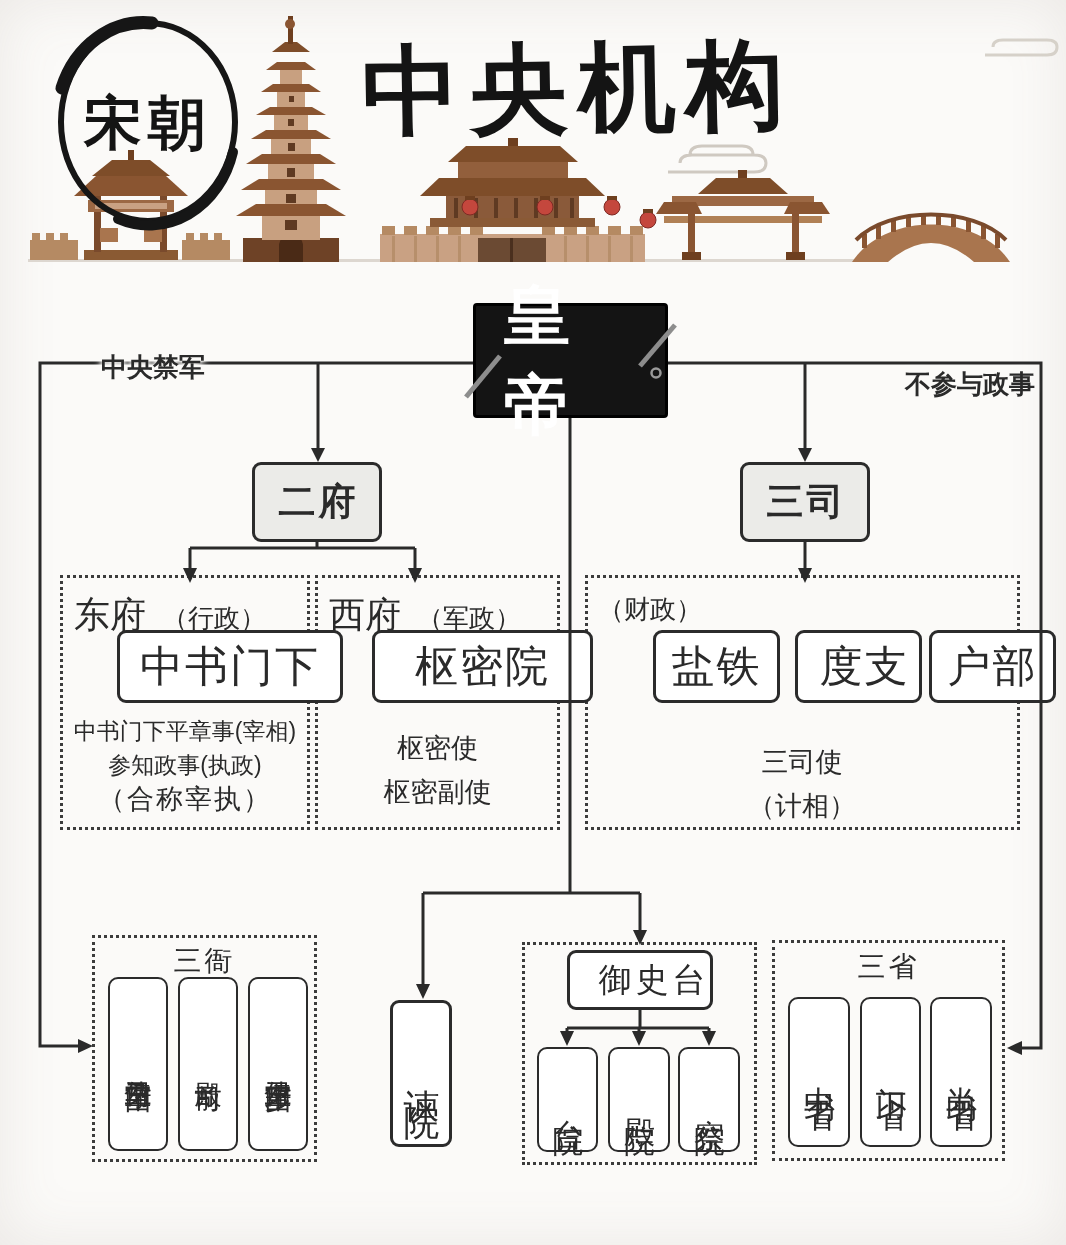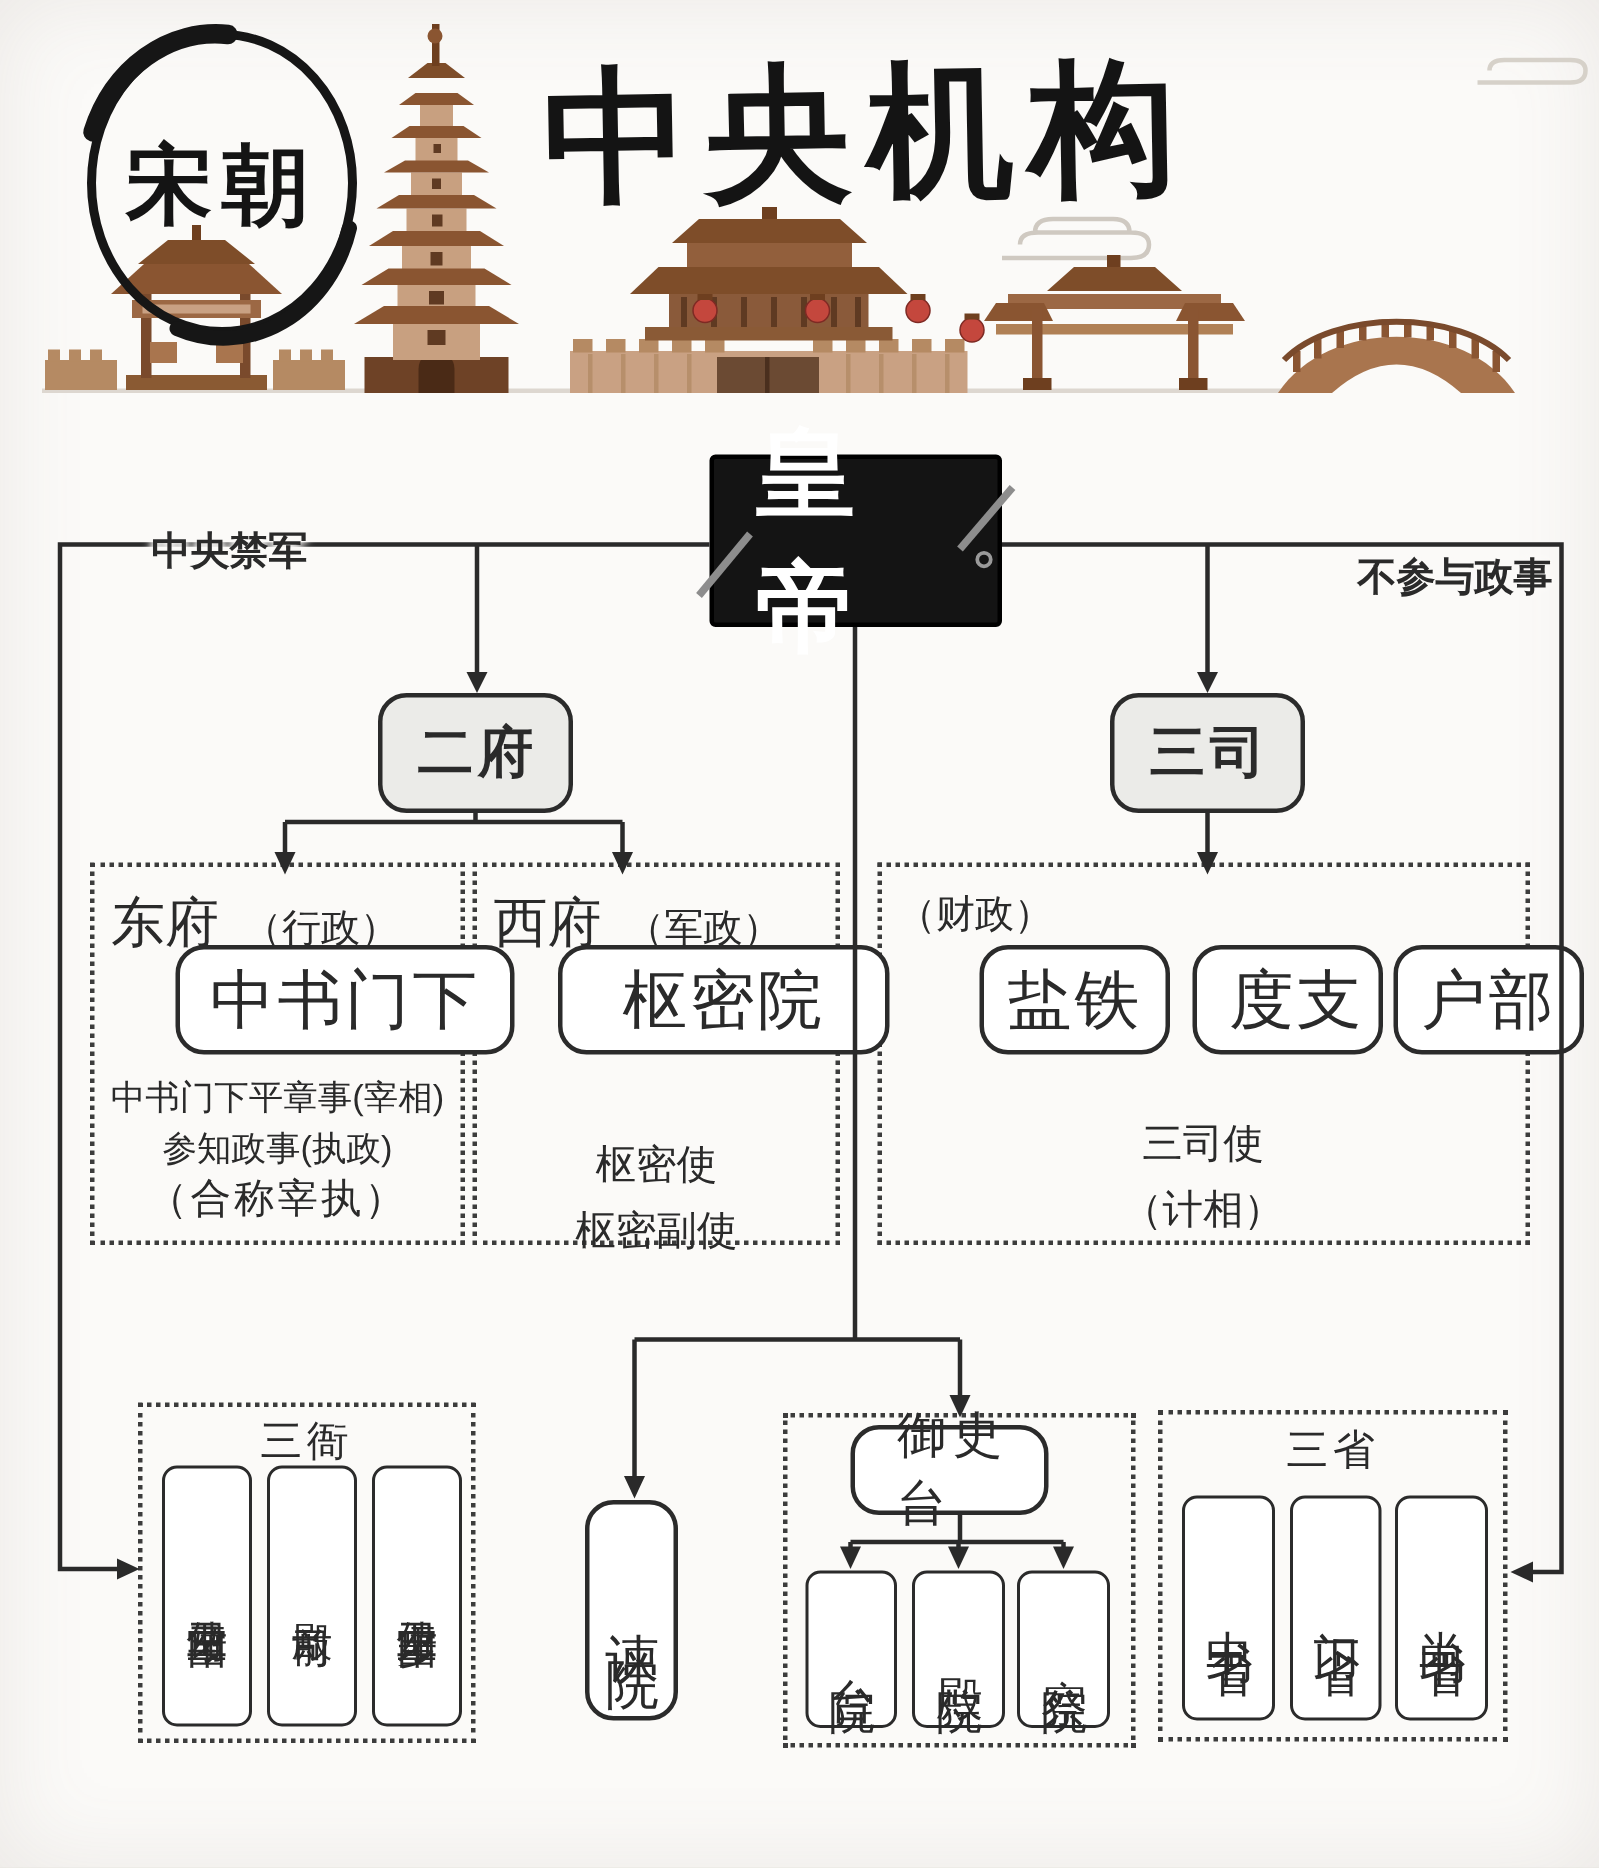--- a/index.html
+++ b/index.html
@@ -10,21 +10,21 @@
     box-shadow:inset 0 0 60px rgba(120,110,100,.12);
   }
   .abs{position:absolute;}
   
   .header-svg{position:absolute;left:0;top:0;}
   .main-title{font-weight:bold;letter-spacing:10px;fill:#141414;}
   .seal-text{font-weight:bold;fill:#141414;letter-spacing:6px;}
   
   .lines-svg{position:absolute;left:0;top:0;z-index:5;pointer-events:none;}
   .node{position:absolute;z-index:3;display:flex;align-items:center;justify-content:center;
-        background:#fff;border:3px solid #2b2b2b;border-radius:19px;box-sizing:border-box;}
+        background:#fff;border:3px solid #2b2b2b;border-radius:9px;box-sizing:border-box;}
   .emperor{background:#141414;border:3px solid #000;border-radius:4px;color:#fff;
            font-weight:bold;font-size:66px;letter-spacing:28px;padding-left:28px;z-index:2;}
   .gray{background:#ebebe8;font-weight:bold;font-size:37px;letter-spacing:3px;padding-left:3px;}
   .bigbox{font-size:43px;letter-spacing:2px;margin-left:45px;}
   .dashed{position:absolute;z-index:1;border:3px dotted #3c3c3c;box-sizing:border-box;background:transparent;}
   .linelabel{position:absolute;z-index:6;font-weight:bold;font-size:26px;
              text-shadow:0 0 4px #fbfaf8,0 0 6px #fbfaf8,0 0 8px #fbfaf8;}
   .grouphead{position:absolute;z-index:2;font-size:26px;white-space:nowrap;}
   .grouphead b{font-weight:normal;font-size:36px;margin-right:16px;}
   .note{position:absolute;z-index:2;text-align:center;font-size:23px;line-height:34px;}
@@ -270,21 +270,21 @@
     <div>中书门下平章事(宰相)</div>
     <div>参知政事(执政)</div>
     <div class="bignote">（合称宰执）</div>
   </div>
 
   <div class="dashed" style="left:315px;top:575px;width:245px;height:255px;"></div>
   <div class="grouphead" style="left:329px;top:591px;">
     <b>西府</b><span>（军政）</span>
   </div>
   <div class="node bigbox abs" style="left:327px;top:630px;width:221px;height:73px;font-family:Liberation Mono, monospace;">枢密院</div>
-  <div class="note2" style="left:327px;top:726px;width:221px;margin-top:28px;">
+  <div class="note2" style="left:327px;top:726px;width:221px;">
     <div>枢密使</div>
     <div>枢密副使</div>
   </div>
 
   <div class="dashed" style="left:585px;top:575px;width:435px;height:255px;"></div>
   <div class="grouphead" style="left:598px;top:592px;text-align:center;">（财政）</div>
   <div class="node bigbox abs" style="left:608px;top:630px;width:127px;height:73px;">盐铁</div>
   <div class="node bigbox abs" style="left:750px;top:630px;width:127px;height:73px;padding-left:12px;">度支</div>
   <div class="node bigbox abs" style="left:884px;top:630px;width:127px;height:73px;">户部</div>
   <div class="note2" style="left:692px;top:740px;width:220px;">
@@ -294,21 +294,21 @@
 
   <div class="dashed" style="left:92px;top:935px;width:225px;height:227px;"></div>
   <div class="grouptitle" style="left:142px;top:942px;width:125px;">三衙</div>
   <div class="node vtext vbox abs" style="left:108px;top:977px;width:60px;height:174px;">侍卫马军团</div>
   <div class="node vtext vbox abs" style="left:178px;top:977px;width:60px;height:174px;">殿前司</div>
   <div class="node vtext vbox abs" style="left:248px;top:977px;width:60px;height:174px;">侍卫步军团</div>
 
   <div class="node vtext jianyuan abs" style="left:390px;top:1000px;width:62px;height:147px;">谏院</div>
 
   <div class="dashed" style="left:522px;top:942px;width:235px;height:223px;"></div>
-  <div class="node yushitai abs" style="left:567px;top:950px;width:132px;height:60px;padding-left:28px;">御史台</div>
+  <div class="node yushitai abs" style="left:567px;top:950px;width:146px;height:60px;padding-left:28px;">御史台</div>
   <div class="node vtext vbox2 abs" style="left:537px;top:1047px;width:61px;height:105px;">台院</div>
   <div class="node vtext vbox2 abs" style="left:608px;top:1047px;width:62px;height:105px;">殿院</div>
   <div class="node vtext vbox2 abs" style="left:678px;top:1047px;width:62px;height:105px;">察院</div>
 
   <div class="dashed" style="left:772px;top:940px;width:233px;height:221px;"></div>
   <div class="grouptitle" style="left:826px;top:948px;width:125px;">三省</div>
   <div class="node vtext vbox3 abs" style="left:788px;top:997px;width:62px;height:150px;">中书省</div>
   <div class="node vtext vbox3 abs" style="left:860px;top:997px;width:61px;height:150px;">门下省</div>
   <div class="node vtext vbox3 abs" style="left:930px;top:997px;width:62px;height:150px;">尚书省</div>
 

